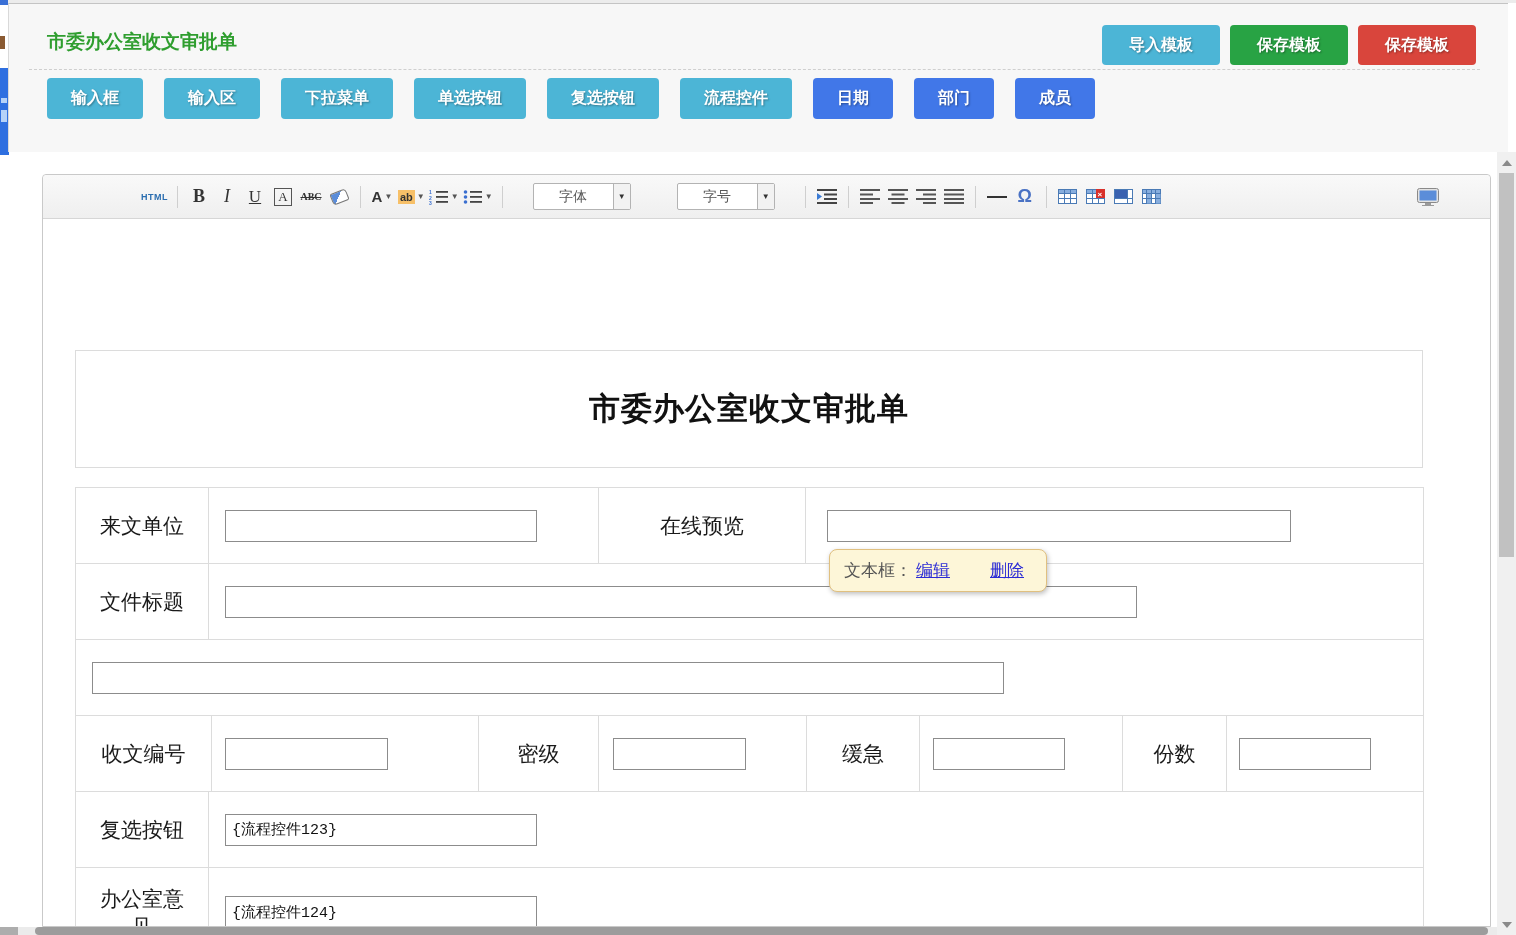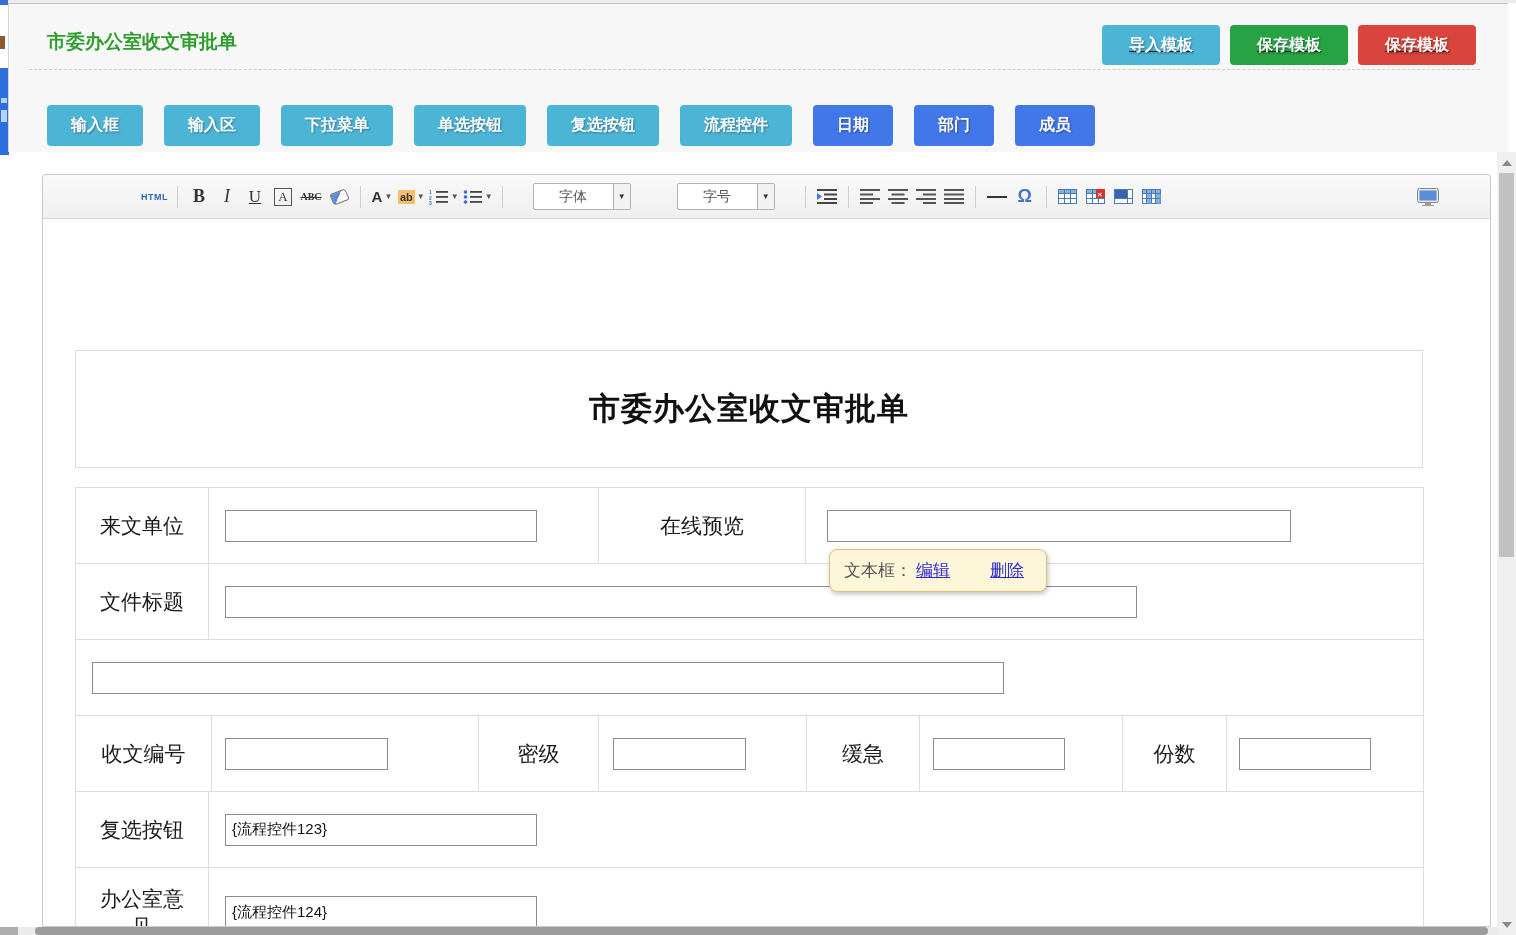--- a/index.html
+++ b/index.html
@@ -20,31 +20,31 @@
   .sliver-blue .m1 { left:1px; top:30px; width:6px; height:5px; }
   .sliver-blue .m2 { left:1px; top:42px; width:6px; height:12px; }
 
   
   .header-panel {
     position:absolute; left:8px; top:3px; width:1500px; height:149px;
     background:#f7f7f7; border-top:1px solid #c4c4c4; border-left:1px solid #d9d9d9;
   }
   .header-title { position:absolute; left:38px; top:25px; font-size:19px; font-weight:bold; color:#2f9e2f; }
   .dashed-sep { position:absolute; left:20px; right:28px; top:65px; border-top:1px dashed #cfcfcf; }
-  .action-buttons { position:absolute; top:21px; right:32px; display:flex; gap:10px;text-decoration:underline; }
+  .action-buttons { position:absolute; top:21px; right:32px; display:flex; gap:10px; }
   .btn {
     height:40px; padding:0 27px; border:none; border-radius:4px; cursor:pointer;
     color:#fff; font-size:16px; font-weight:bold; font-family:inherit;
     display:flex; align-items:center; justify-content:center;
     text-shadow:1px 1px 2px rgba(0,0,0,0.35);
   }
   .btn-import { background:#4cb5d6; }
   .btn-preview { background:#28a344; }
   .btn-save { background:#d9453c; }
-  .component-buttons { position:absolute; left:38px; top:101px; display:flex; }
+  .component-buttons { position:absolute; left:38px; top:74px; display:flex; }
   .comp-btn {
     height:41px; padding:0 24px; margin-right:21px; border:none; border-radius:4px; cursor:pointer;
     color:#fff; font-size:16px; font-weight:bold; font-family:inherit;
     display:flex; align-items:center; justify-content:center;
     text-shadow:1px 1px 2px rgba(0,0,0,0.35);
   }
   .comp-cyan { background:#4cb5d6; }
   .comp-blue { background:#4177e8; }
 
   
@@ -104,21 +104,21 @@
   .tcell { border-right:1px solid #dcdcdc; display:flex; align-items:center; }
   .tcell:last-child { border-right:none; }
   .tlabel { justify-content:center; font-size:21px; color:#1a1a1a; text-align:center; }
   .tinput input {
     height:32px; border:1px solid #8c8c8c; background:#fff; padding:0 6px;
     font-size:15px; color:#111; font-family:inherit;
   }
   .w133 { width:133px; } .w390 { width:390px; } .w207 { width:207px; }
   .w136 { width:136px; } .w267 { width:267px; } .w120 { width:120px; }
   .w208 { width:208px; } .w113 { width:113px; } .w203 { width:203px; } .w104 { width:104px; }
-  .grow { flex:1; }
+  .grow { flex:1;font-family:Liberation Mono, monospace; }
   .in-312 { width:312px; margin-left:16px; }
   .in-464 { width:464px; margin-left:21px; }
   .in-912 { width:912px; margin-left:16px; }
   .in-163 { width:163px; margin-left:13px; }
   .in-133 { width:133px; margin-left:14px; }
   .in-132a { width:132px; margin-left:13px; }
   .in-132b { width:132px; margin-left:12px; }
   .cell-top { align-items:flex-start; }
   .lab-wrap { padding:17px 18px 0; line-height:28px; }
   .pad-top28 { padding-top:28px; }

